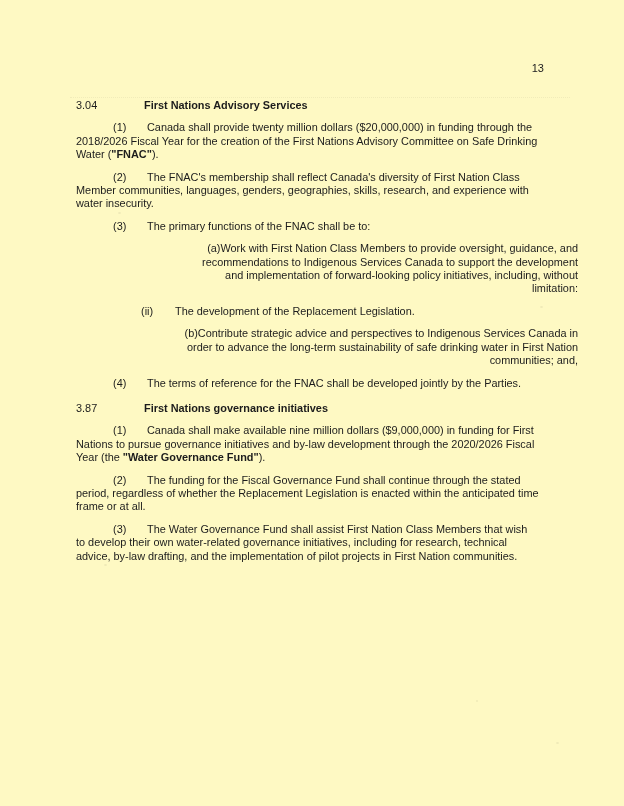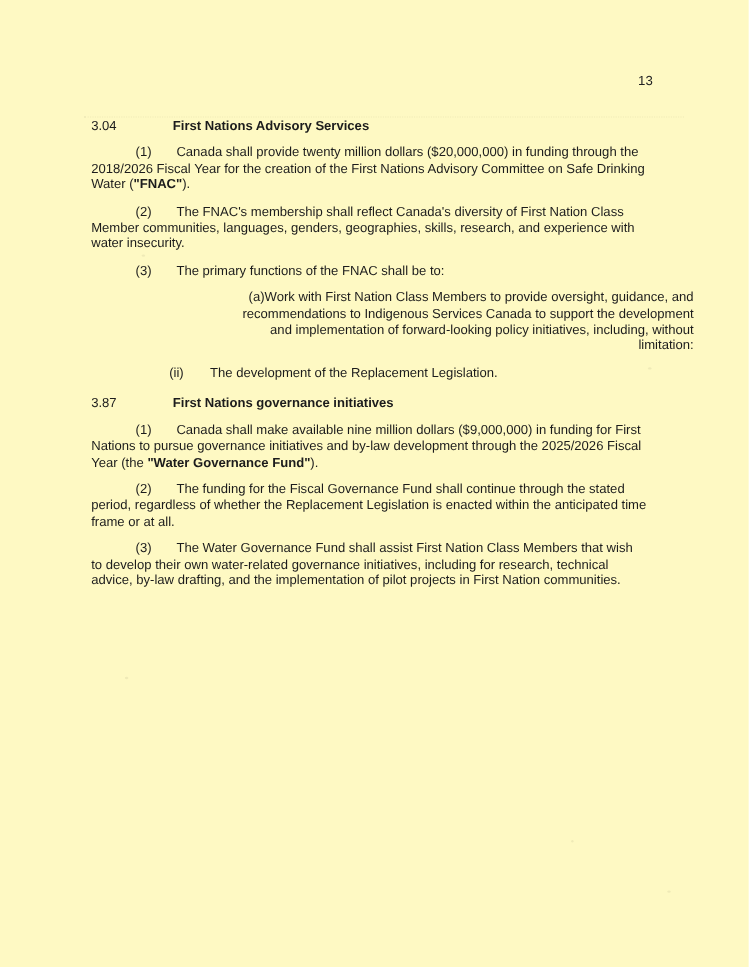--- a/index.html
+++ b/index.html
@@ -79,27 +79,31 @@
     <p class="para"><span class="pnum">(3)</span><span>The primary functions of the FNAC shall be to:</span></p>
 
     <p class="item sub"><span class="ilabel">(a)</span><span>Work with First Nation Class Members to provide oversight, guidance, and
 recommendations to Indigenous Services Canada to support the development
 and implementation of forward-looking policy initiatives, including, without
 limitation:</span></p>
 
 
     <p class="item roman"><span class="ilabel">(ii)</span><span>The development of the Replacement Legislation.</span></p>
 
+    <p class="item sub"><span class="ilabel">(b)</span><span>Contribute strategic advice and perspectives to Indigenous Services Canada in
+order to advance the long-term sustainability of safe drinking water in First Nation
+communities; and,</span></p>
 
 
+    <p class="para"><span class="pnum">(4)</span><span>The terms of reference for the FNAC shall be developed jointly by the Parties.</span></p>
 
     <div class="heading second"><span class="secnum">3.87</span><span class="sectitle">First Nations governance initiatives</span></div>
 
     <p class="para"><span class="pnum">(1)</span><span>Canada shall make available nine million dollars ($9,000,000) in funding for First
-Nations to pursue governance initiatives and by-law development through the 2025/2026 Fiscal
+Nations to pursue governance initiatives and by-law development through the 2020/2026 Fiscal
 Year (the </span><b class="term">"Water Governance Fund"</b><span>).</span></p>
 
     <p class="para"><span class="pnum">(2)</span><span>The funding for the Fiscal Governance Fund shall continue through the stated
 period, regardless of whether the Replacement Legislation is enacted within the anticipated time
 frame or at all.</span></p>
 
     <p class="para"><span class="pnum">(3)</span><span>The Water Governance Fund shall assist First Nation Class Members that wish
 to develop their own water-related governance initiatives, including for research, technical
 advice, by-law drafting, and the implementation of pilot projects in First Nation communities.</span></p>
 

